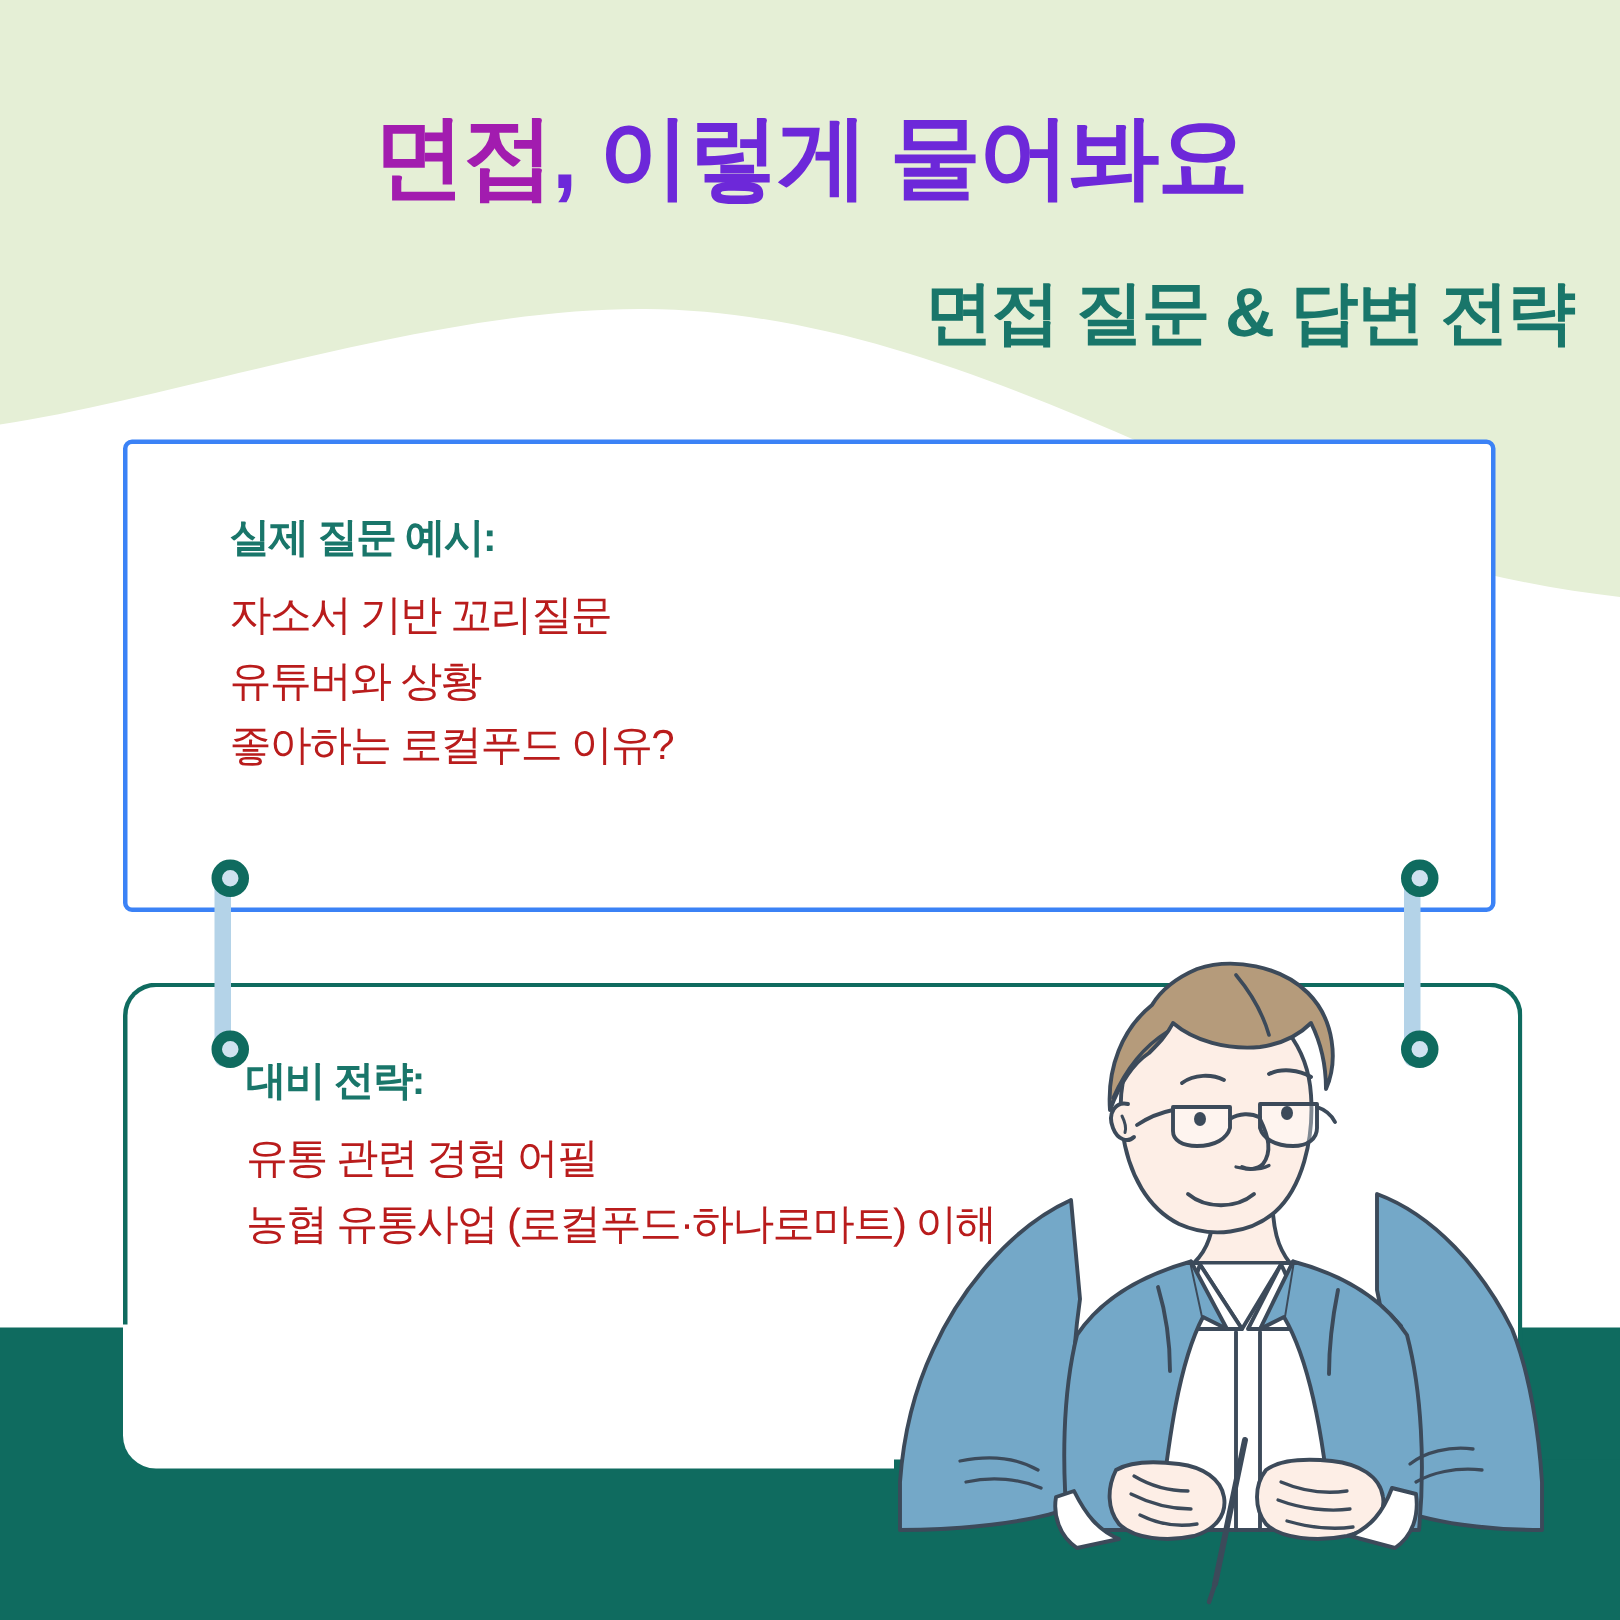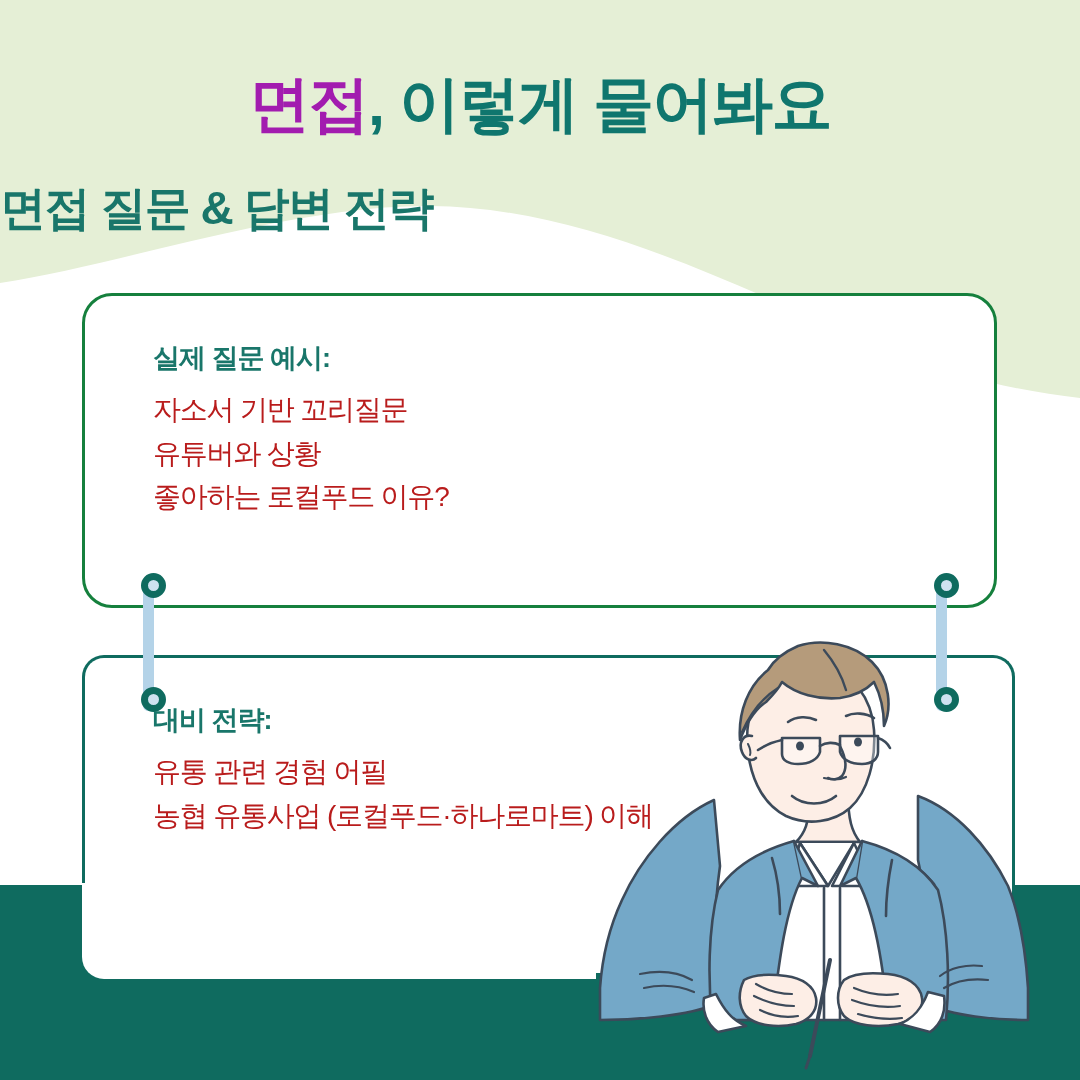--- a/index.html
+++ b/index.html
@@ -39,55 +39,56 @@
     z-index:6;
   }
   .title {
     font-size:61px;
     font-weight:bold;
     letter-spacing:-1.5px;
     line-height:1.05;
     white-space:nowrap;
   }
   .title .accent { color:#a21caf; }
-  .title .rest  { color:#0f766e; }
+  .title .rest  { color:#6d28d9; }
 
   .subtitle-wrap {
     position:absolute;
     left:0; top:178px;
     width:1049px;
-    text-align:left;
+    text-align:right;
     z-index:6;
   }
   .subtitle {
     font-size:46px;
     font-weight:bold;
     color:#19766a;
     letter-spacing:-1.5px;
     white-space:nowrap;
   }
 
   
   .card {
     position:absolute;
     background:#ffffff;
     z-index:3;
   }
   #card-questions {
     left:82px; top:293px;
     width:915px; height:315px;
-    border:3px solid #15803d;
-    border-radius:30px;
+    border:3px solid #3b82f6;
+    border-radius:6px;
   }
   #card-strategy {
     left:82px; top:655px;
     width:933px; height:323px;
     border:3px solid #0f6b5f;
     border-bottom:none;
     border-radius:22px 22px 22px 22px;
+    padding-left:11px;
   }
   
   #card-strategy::after {
     content:"";
     position:absolute;
     left:-3px; bottom:-1px;
     width:921px; height:96px;
     background:#ffffff;
     border-radius:0 0 22px 22px;
   }

